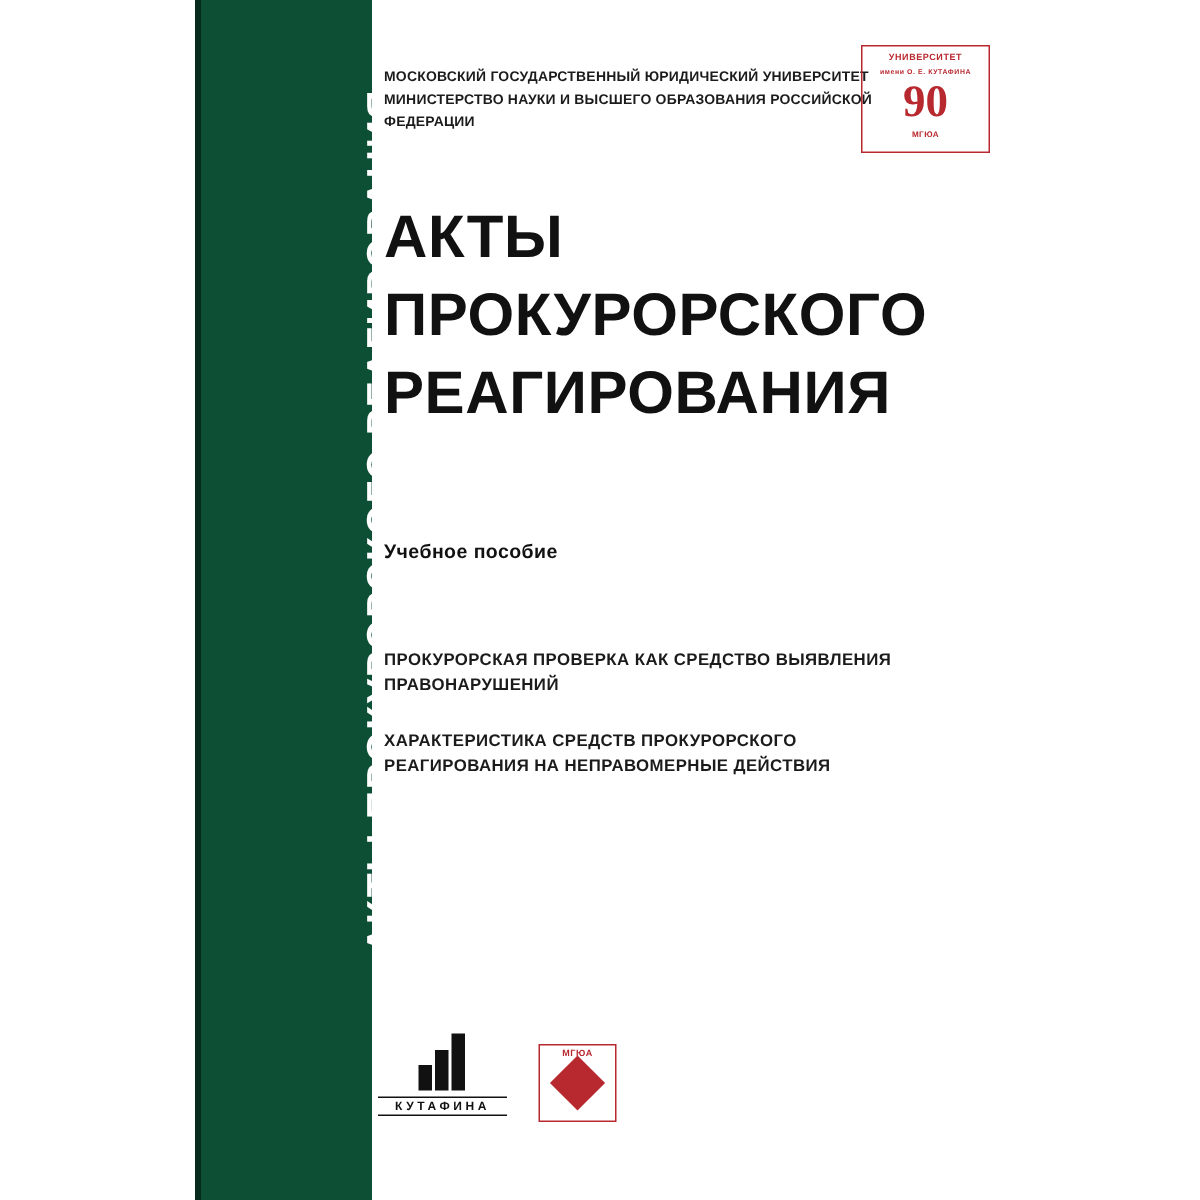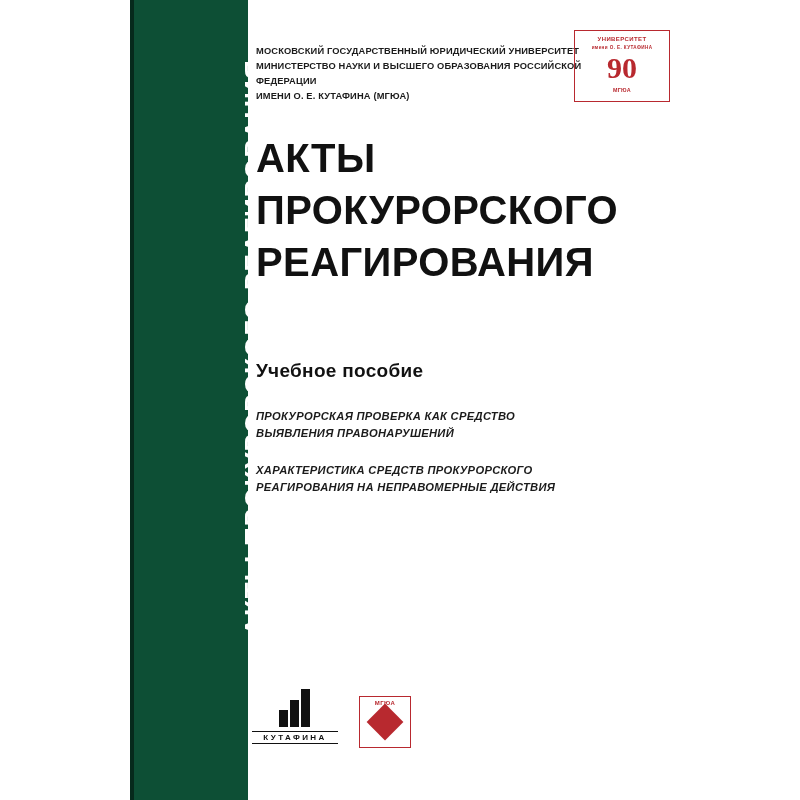--- a/index.html
+++ b/index.html
@@ -91,21 +91,21 @@
     line-height: 1.62;
     letter-spacing: 0.15px;
     text-transform: uppercase;
   }
 
   
   .emblem {
     position: absolute;
     left: 326px;
     top: 30px;
-    width: 96px;
+    width: 86px;
     height: 72px;
     border: 1.6px solid #b8292f;
     box-sizing: border-box;
     text-align: center;
     color: #b8292f;
   }
   .emblem-top {
     font-size: 6px;
     font-weight: bold;
     letter-spacing: 0.4px;
@@ -137,31 +137,30 @@
     line-height: 1.30;
     letter-spacing: 0.4px;
     text-transform: uppercase;
   }
 
   .subtitle {
     position: absolute;
     left: 8px;
     top: 360px;
     color: #111111;
-    font-size: 19px;
+    font-size: 13px;
     font-weight: bold;
     letter-spacing: 0.3px;
   }
 
   .topics {
     position: absolute;
     left: 8px;
-    top: 408px;
+    top: 432px;
     width: 340px;
-    font-style: italic;
   }
   .topic {
     color: #1b1b1b;
     font-size: 11.2px;
     font-weight: bold;
     line-height: 1.55;
     letter-spacing: 0.3px;
     text-transform: uppercase;
     margin-bottom: 19px;
   }
@@ -246,21 +245,20 @@
     <div class="spine-title">Акты прокурорского реагирования</div>
     <div class="spine-sub">Учебное пособие для магистров • Учебное пособие для магистров • Учебное пособие</div>
   </div>
   <div class="spine-edge-left"></div>
 
   <div class="front">
 
     <div class="publisher-block">
       <div>Московский государственный юридический университет</div>
       <div>Министерство науки и высшего образования Российской Федерации</div>
-      <div>имени О. Е. Кутафина (МГЮА)</div>
     </div>
 
     <div class="emblem">
       <div class="emblem-top">УНИВЕРСИТЕТ</div>
       <div class="emblem-top" style="font-size:4.6px;margin-top:1px;">имени О. Е. КУТАФИНА</div>
       <div class="emblem-num">90</div>
       <div class="emblem-bottom">МГЮА</div>
     </div>
 
     <div class="main-title">Акты прокурорского реагирования</div>

